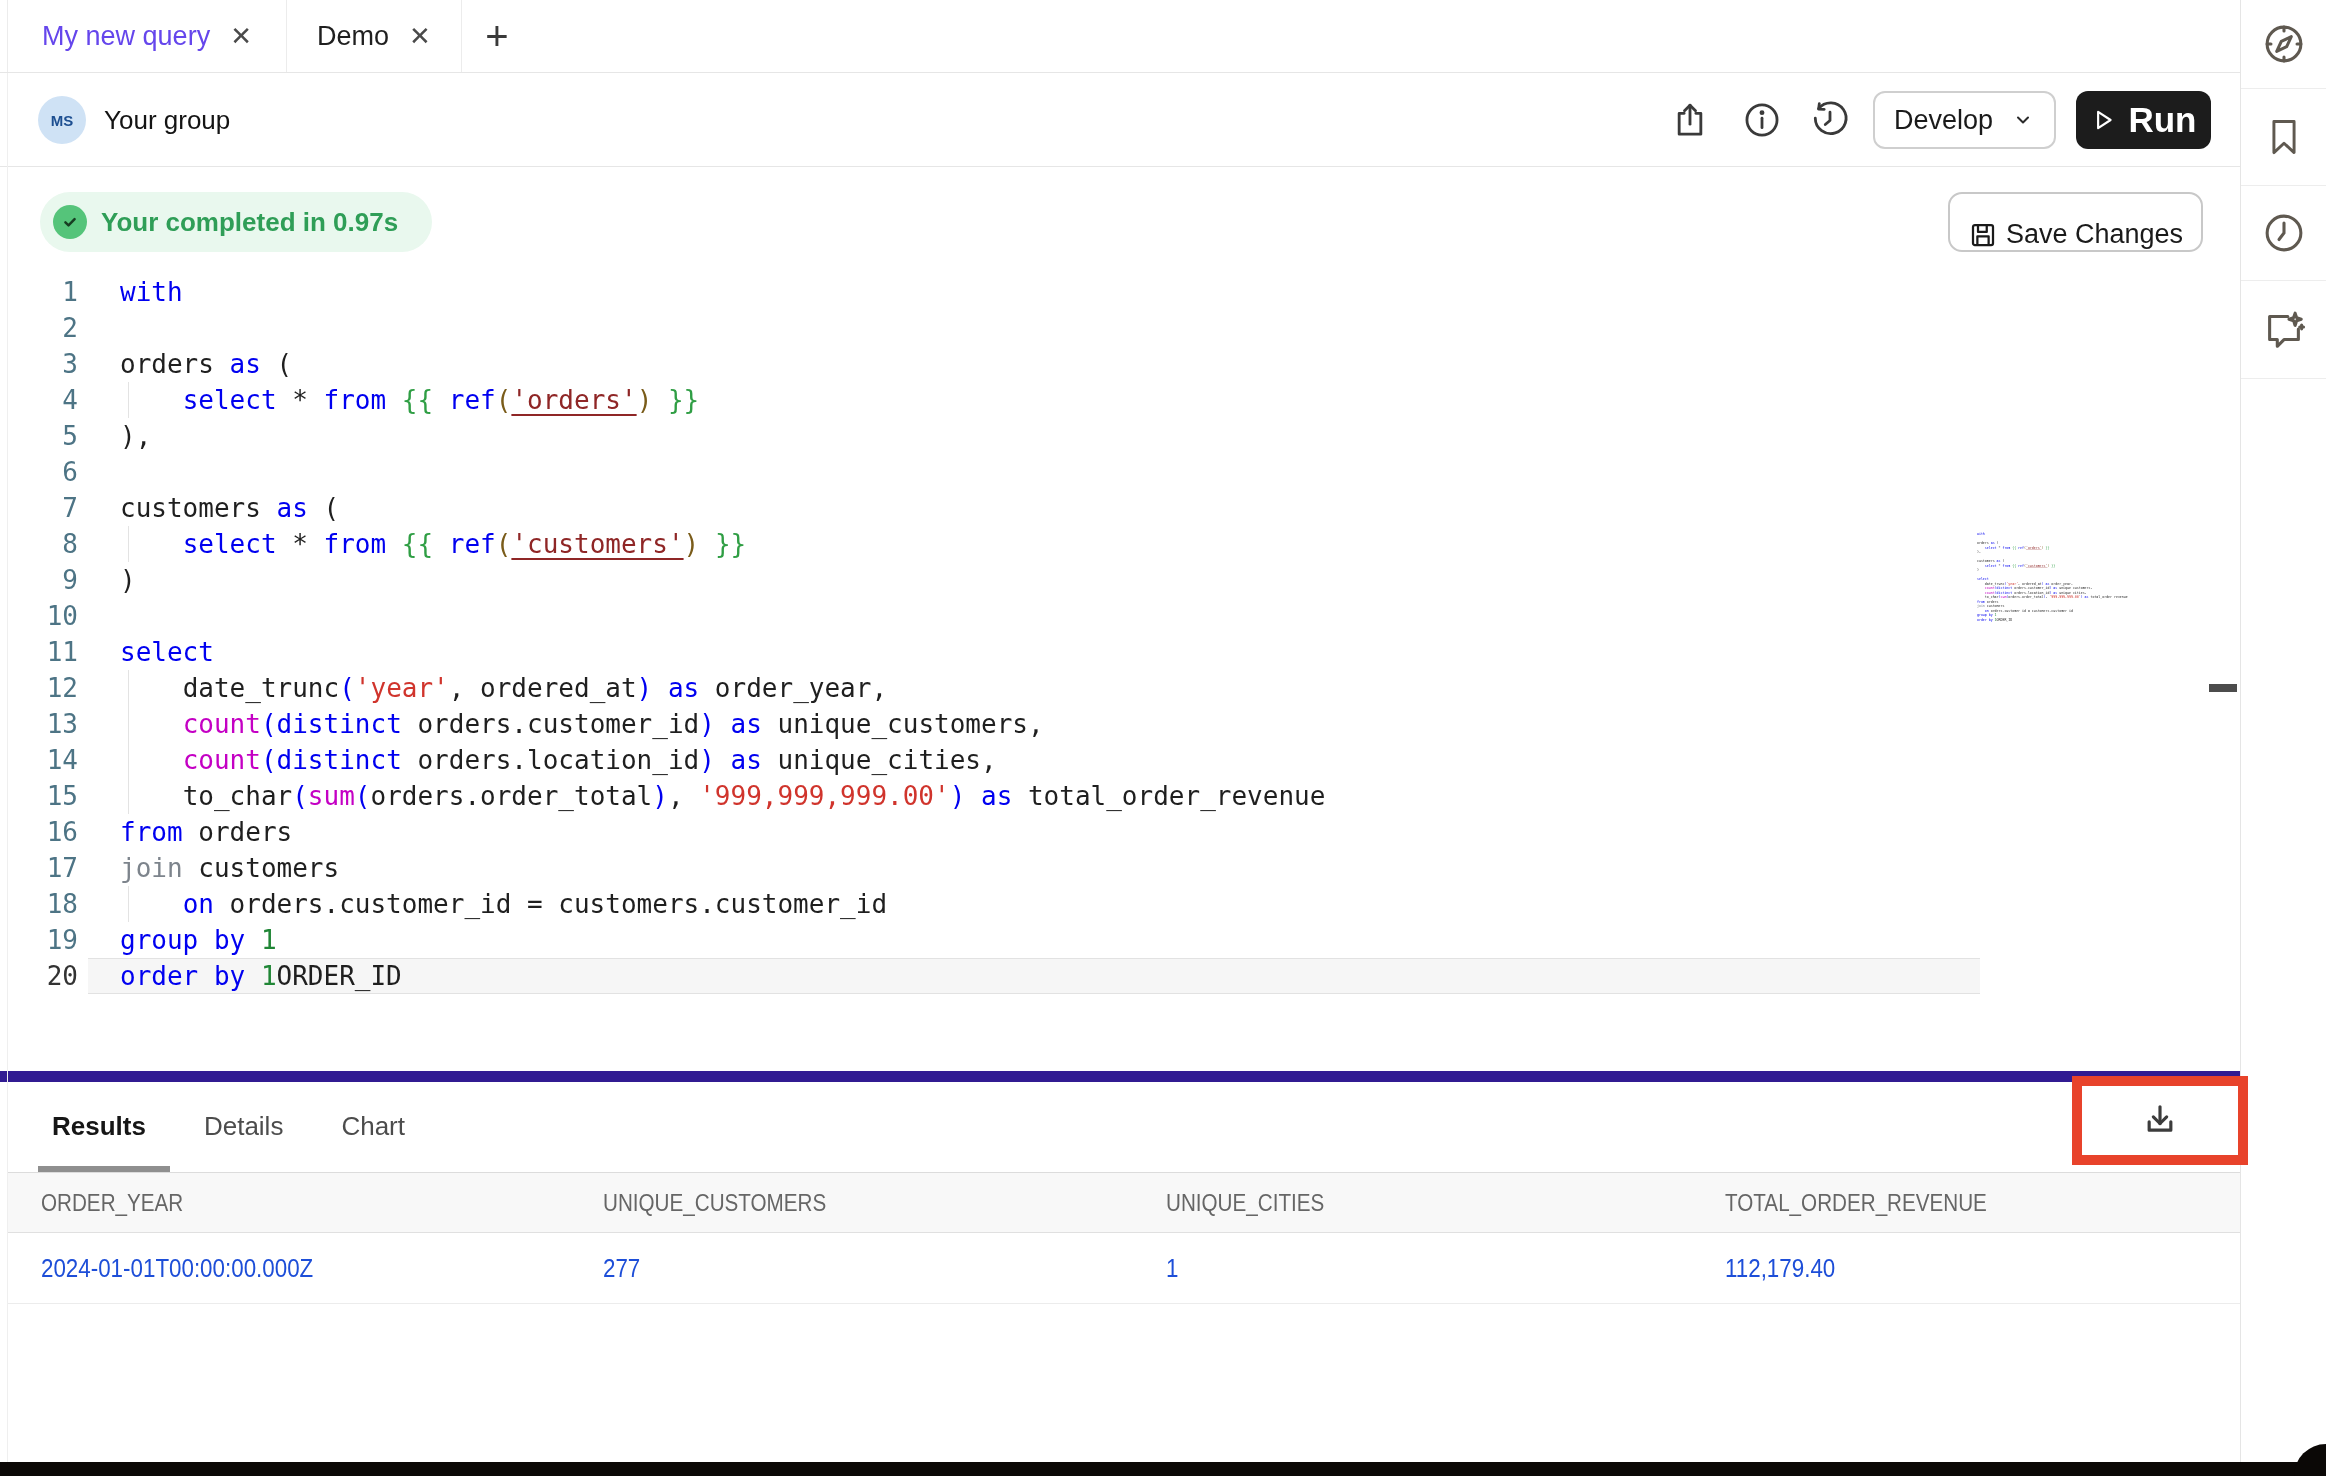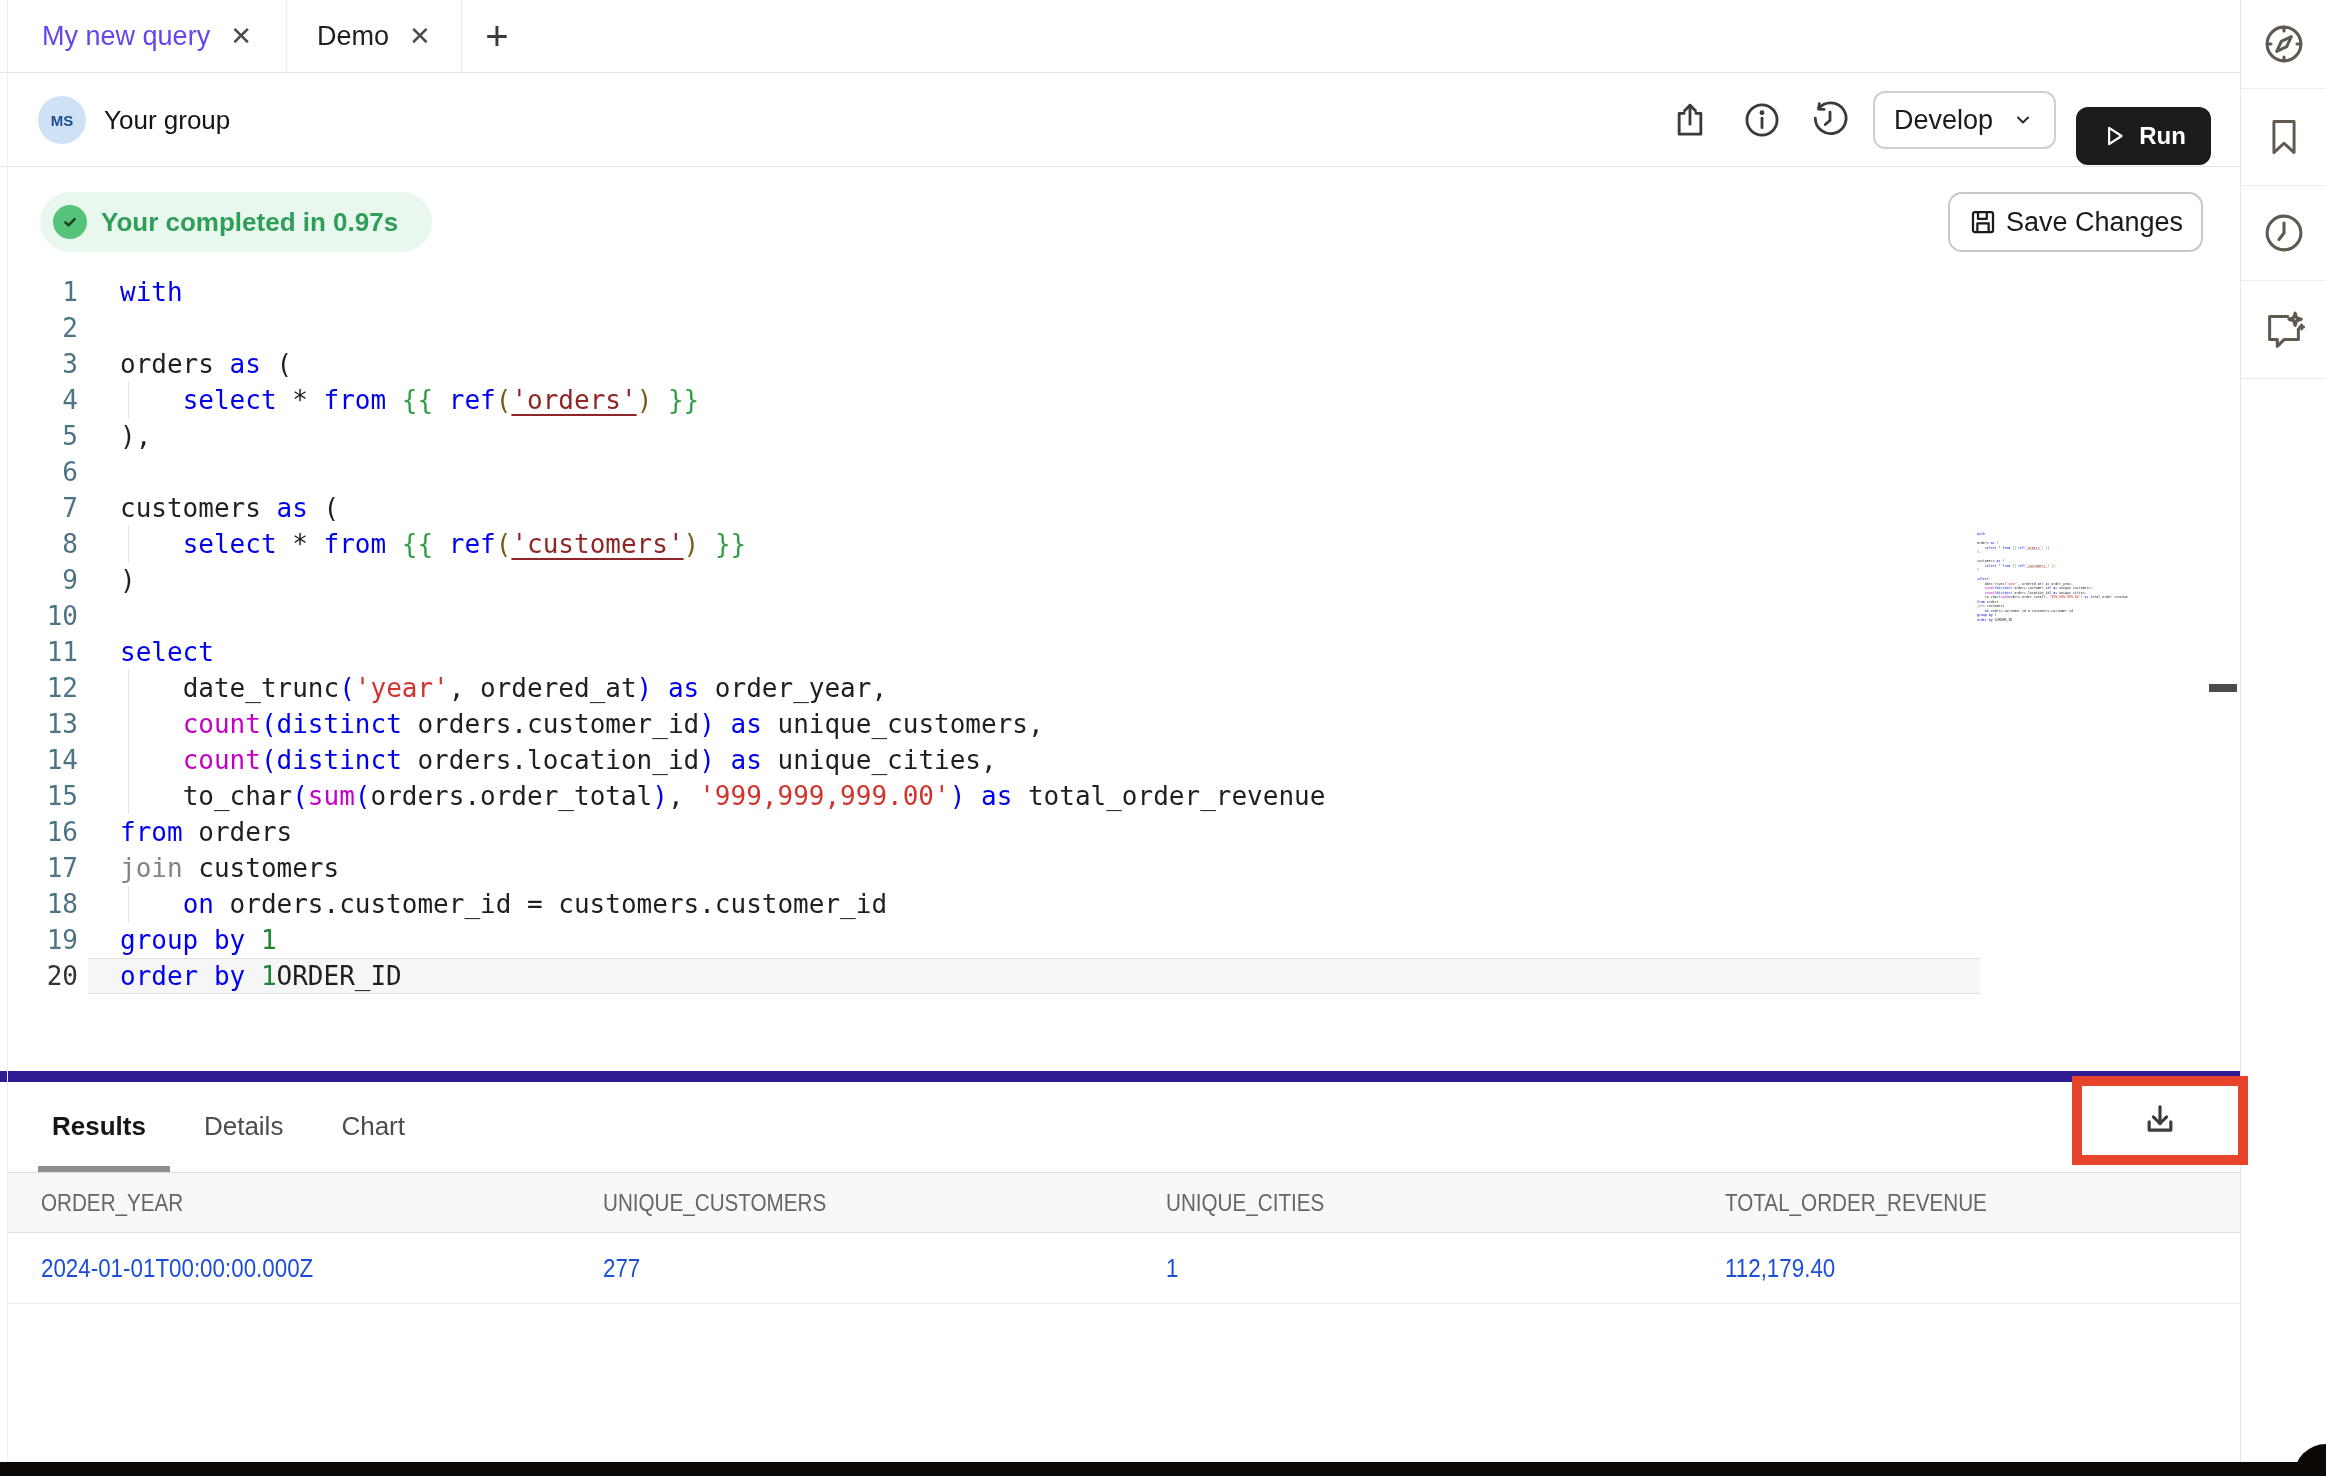--- a/index.html
+++ b/index.html
@@ -15,28 +15,28 @@
   .tab.active .tab-label { color:#6546ec; }
   .tab-close { font-size:26px; color:#4a4a4a; line-height:1; }
   .new-tab { display:flex; align-items:center; justify-content:center; width:70px; font-size:40px; color:#3a3a3a; font-weight:300; }
 
   
   .header { left:0; top:73px; width:2240px; height:94px; border-bottom:1px solid #e6e6e6; background:#fff; }
   .avatar { left:38px; top:23px; width:48px; height:48px; border-radius:50%; background:#cfe2f5; color:#1d4f91; font-size:15px; font-weight:700; display:flex; align-items:center; justify-content:center; }
   .q-title { left:104px; top:0; height:94px; display:flex; align-items:center; font-size:26px; color:#141414; }
   .hicon { top:25px; width:44px; height:44px; display:flex; align-items:center; justify-content:center; }
   .develop-btn { left:1873px; top:18px; width:183px; height:58px; border:2px solid #cfcfcf; border-radius:12px; background:#fff; display:flex; align-items:center; justify-content:center; gap:18px; font-size:27px; color:#1a1a1a; }
-  .run-btn { left:2076px; top:18px; width:135px; height:58px; border-radius:12px; background:#1c1c1c; display:flex; align-items:center; justify-content:center; gap:12px; font-size:24px; font-weight:600; color:#fff;margin-top:16px; }
+  .run-btn { left:2076px; top:18px; width:135px; height:58px; border-radius:12px; background:#1c1c1c; display:flex; align-items:center; justify-content:center; gap:12px; font-size:35px; font-weight:600; color:#fff; }
 
   
   .status-row { left:0; top:167px; width:2240px; height:93px; background:#fff; }
   .badge { left:40px; top:25px; height:60px; border-radius:30px; background:#e9f8ee; display:flex; align-items:center; gap:14px; padding:0 34px 0 13px; }
   .badge-check { width:34px; height:34px; border-radius:50%; background:#55c47a; display:flex; align-items:center; justify-content:center; }
   .badge-text { font-size:26px; font-weight:600; color:#2f9e57; }
-  .save-btn { left:1948px; top:25px; width:255px; height:60px; border:2px solid #c8c8c8; border-radius:14px; background:#fff; display:flex; align-items:center; justify-content:center; gap:8px; font-size:27px; font-weight:500; color:#1a1a1a; }
+  .save-btn { left:1948px; top:25px; width:255px; height:60px; border:2px solid #c8c8c8; border-radius:14px; background:#fff; display:flex; align-items:flex-end; justify-content:center; gap:8px; font-size:27px; font-weight:500; color:#1a1a1a; }
 
   
   .editor { left:0; top:260px; width:2240px; height:811px; background:#fff; }
   .code-lines { position:absolute; left:30px; top:14px; width:1950px; }
   .code-line { display:flex; height:36px; }
   .ln { width:48px; text-align:right; font:26px/36px "DejaVu Sans Mono",monospace; color:#4d7485; flex:none; }
   .code-cell { position:relative; flex:1; margin-left:10px; padding-left:32px; font:26px/36px "DejaVu Sans Mono",monospace; color:#1f1f1f; white-space:pre; }
   .code-line.indent .code-cell::before { content:""; position:absolute; left:40px; top:0; bottom:0; width:1px; background:#e3e3e3; }
   .code-line.active .ln { color:#333; }
   .code-line.active .code-cell { background:#f6f6f6; border-top:1px solid #e2e2e2; border-bottom:1px solid #e2e2e2; line-height:34px; }

